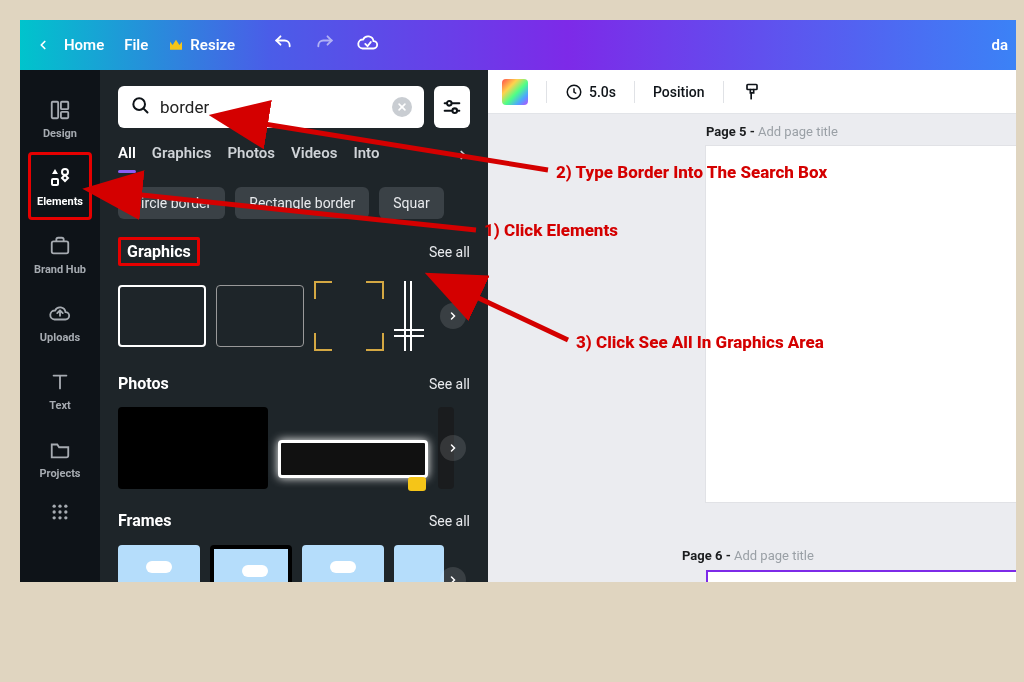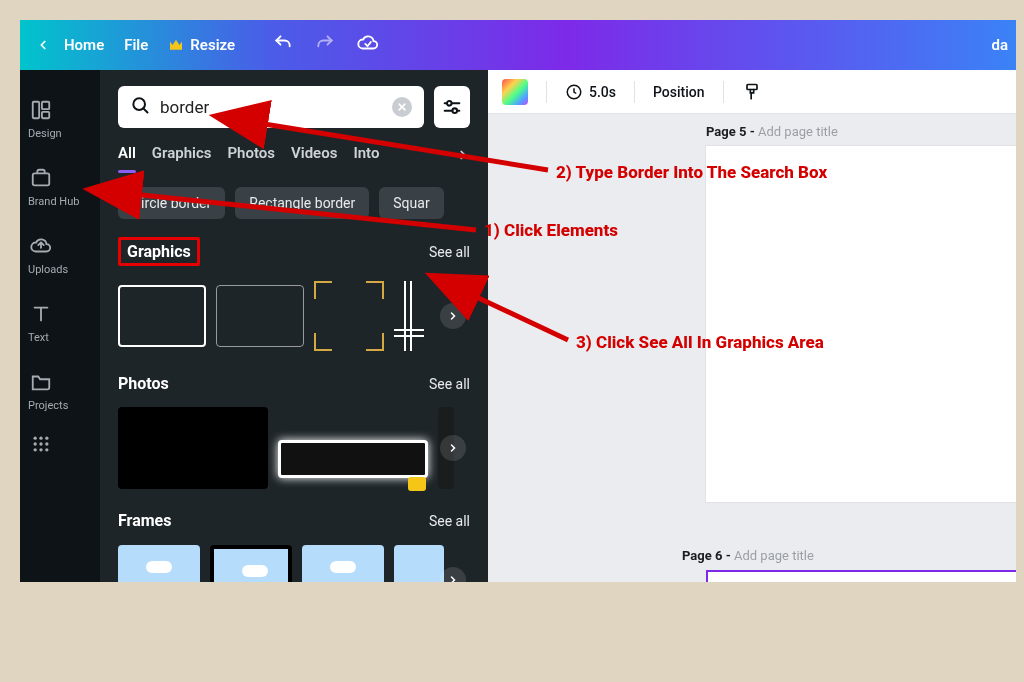--- a/index.html
+++ b/index.html
@@ -11,21 +11,21 @@
   
   .top-bar { position: absolute; left: 0; top: 0; right: 0; height: 50px; background: linear-gradient(90deg, #00c4cc 0%, #4a5de8 25%, #7d2ae8 55%, #3b82f6 100%); display: flex; align-items: center; padding: 0 12px; color: #fff; font-size: 15px; font-weight: 600; }
   .top-bar .back-chevron { width: 22px; height: 22px; margin-right: 10px; display: flex; align-items: center; justify-content: center; }
   .top-bar .tb-item { margin-right: 20px; display: flex; align-items: center; gap: 6px; }
   .top-bar .crown { width: 16px; height: 16px; }
   .top-bar .tb-icons { display: flex; gap: 22px; margin-left: 18px; align-items: center; }
   .tb-right { position: absolute; right: 8px; color: #fff; font-weight: 600; }
 
   
   .nav-rail { position: absolute; left: 0; top: 50px; width: 80px; bottom: 0; background: #0e1318; display: flex; flex-direction: column; align-items: center; padding-top: 14px; gap: 0; }
-  .nav-item { width: 64px; height: 68px; display: flex; flex-direction: column; align-items: flex-start; justify-content: center; gap: 4px; color: #a6abb1; font-size: 11px; cursor: pointer; border-radius: 6px; }
+  .nav-item { width: 64px; height: 68px; display: flex; flex-direction: column; align-items: center; justify-content: center; gap: 4px; color: #a6abb1; font-size: 11px; cursor: pointer; border-radius: 6px; font-weight: bold; }
   .nav-item.highlight { border: 3px solid #e60000; border-radius: 4px; }
   .nav-icon { width: 26px; height: 26px; display: flex; align-items: center; justify-content: center; }
 
   
   .side-panel { position: absolute; left: 80px; top: 50px; width: 388px; bottom: 0; background: #1e2529; padding: 16px 18px 0 18px; color: #fff; overflow: hidden; }
 
   .search-row { display: flex; align-items: center; gap: 10px; }
   .search-box { flex: 1; height: 42px; background: #fff; border-radius: 6px; display: flex; align-items: center; padding: 0 12px; gap: 10px; }
   .search-box input { flex: 1; border: none; outline: none; font-size: 17px; color: #222; background: transparent; }
   .search-clear { width: 20px; height: 20px; border-radius: 50%; background: #c9cdd2; display: flex; align-items: center; justify-content: center; color: #fff; font-size: 12px; }
@@ -141,20 +141,31 @@
   <div class="nav-rail">
     <div class="nav-item">
       <span class="nav-icon">
         <svg width="22" height="22" viewBox="0 0 24 24" fill="none" stroke="#a6abb1" stroke-width="2">
             <rect x="3" y="3" width="7" height="18" rx="1"></rect>
             <rect x="13" y="3" width="8" height="8" rx="1"></rect>
             <rect x="13" y="14" width="8" height="7" rx="1"></rect>
           </svg>
       </span>
       <span>Design</span>
+    </div>
+    <div class="nav-item highlight">
+      <span class="nav-icon">
+        <svg width="24" height="24" viewBox="0 0 24 24" fill="none" stroke="#fff" stroke-width="2">
+            <path d="M7 3l3 5H4z" fill="#fff" stroke="none"></path>
+            <circle cx="17" cy="6" r="3"></circle>
+            <rect x="4" y="13" width="6" height="6" rx="1"></rect>
+            <path d="M14 12l3 3 3-3-3-3z"></path>
+          </svg>
+      </span>
+      <span style="color:#fff">Elements</span>
     </div>
     <div class="nav-item">
       <span class="nav-icon">
         <svg width="22" height="22" viewBox="0 0 24 24" fill="none" stroke="#a6abb1" stroke-width="2">
             <rect x="3" y="7" width="18" height="13" rx="2"></rect>
             <path d="M8 7V5a2 2 0 0 1 2-2h4a2 2 0 0 1 2 2v2"></path>
           </svg>
       </span>
       <span>Brand Hub</span>
     </div>

